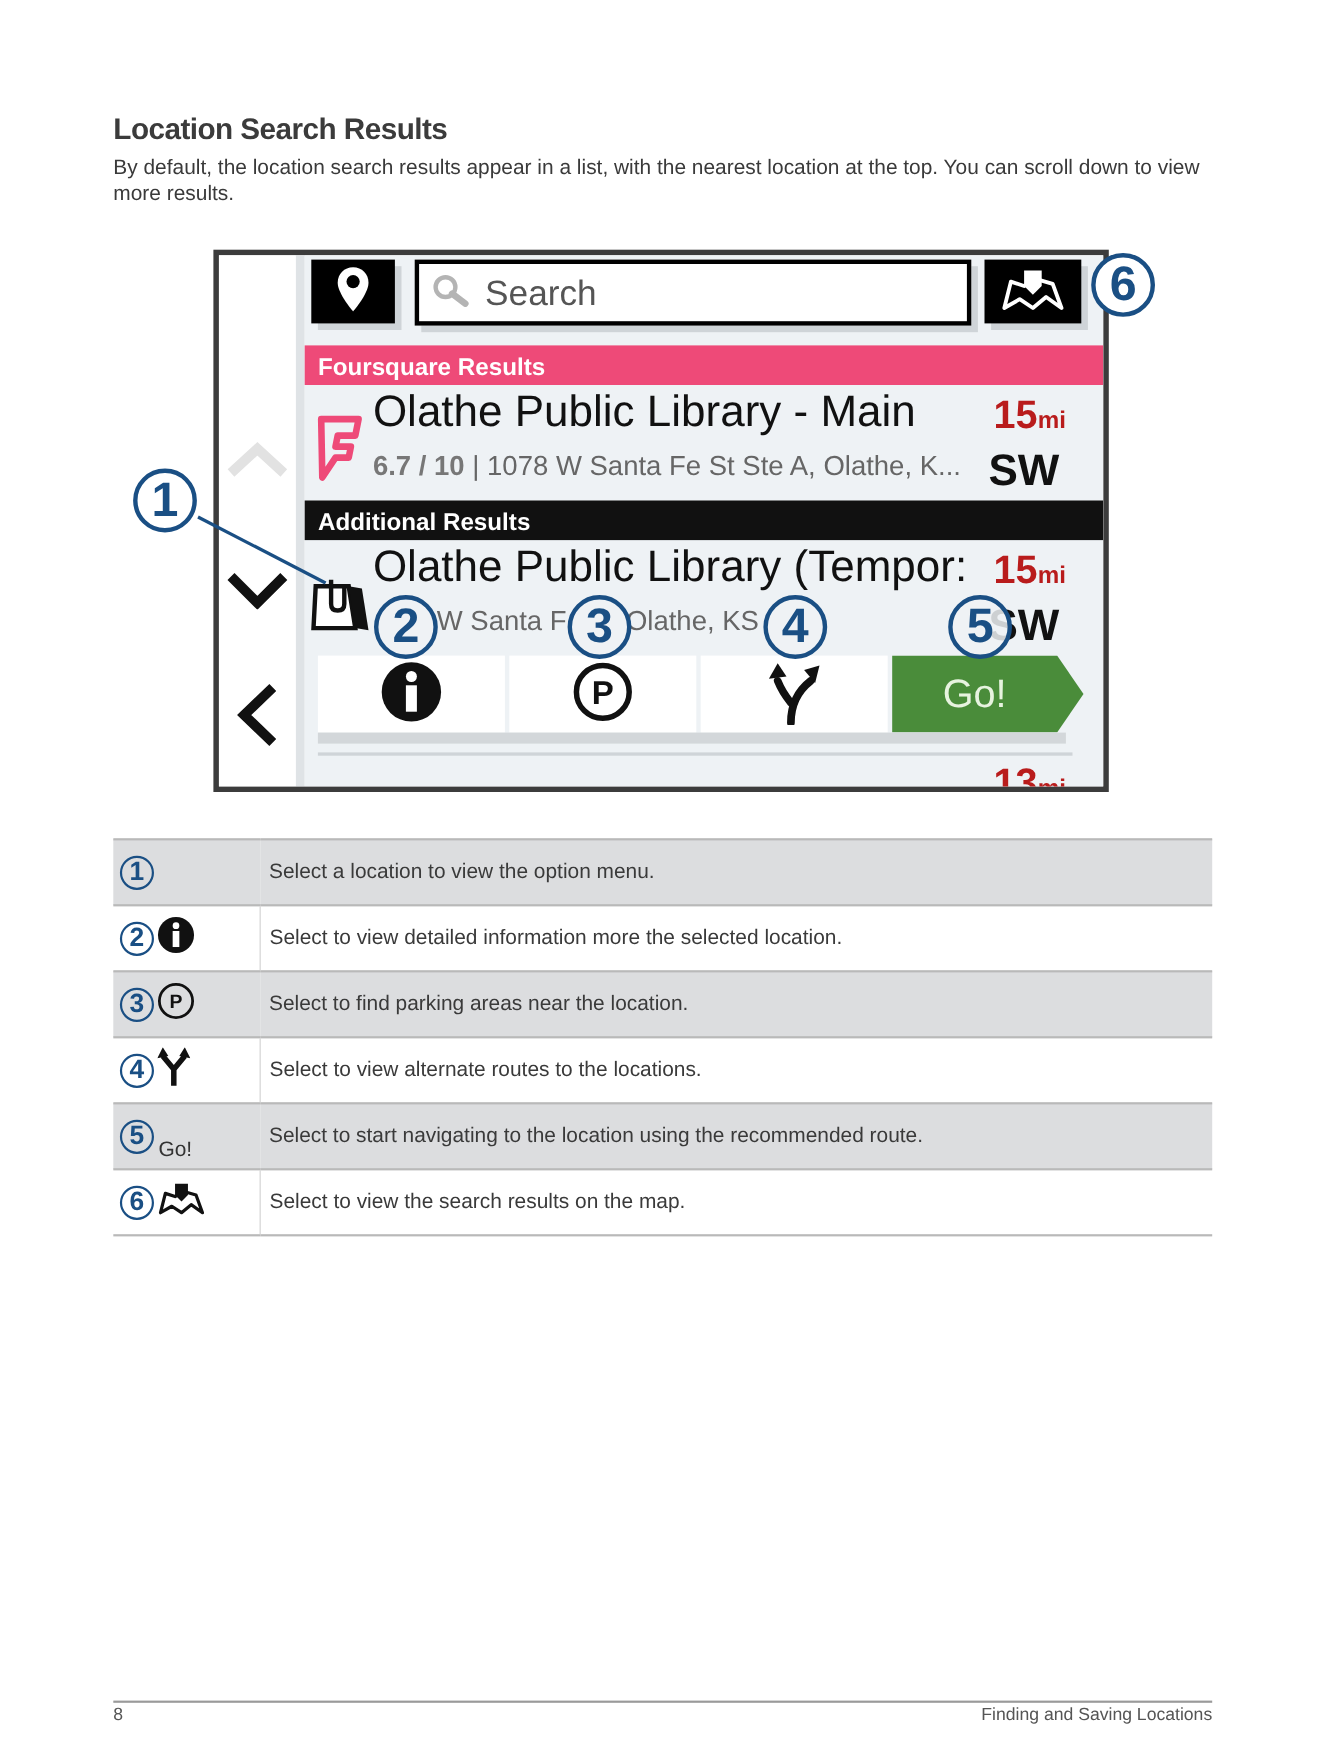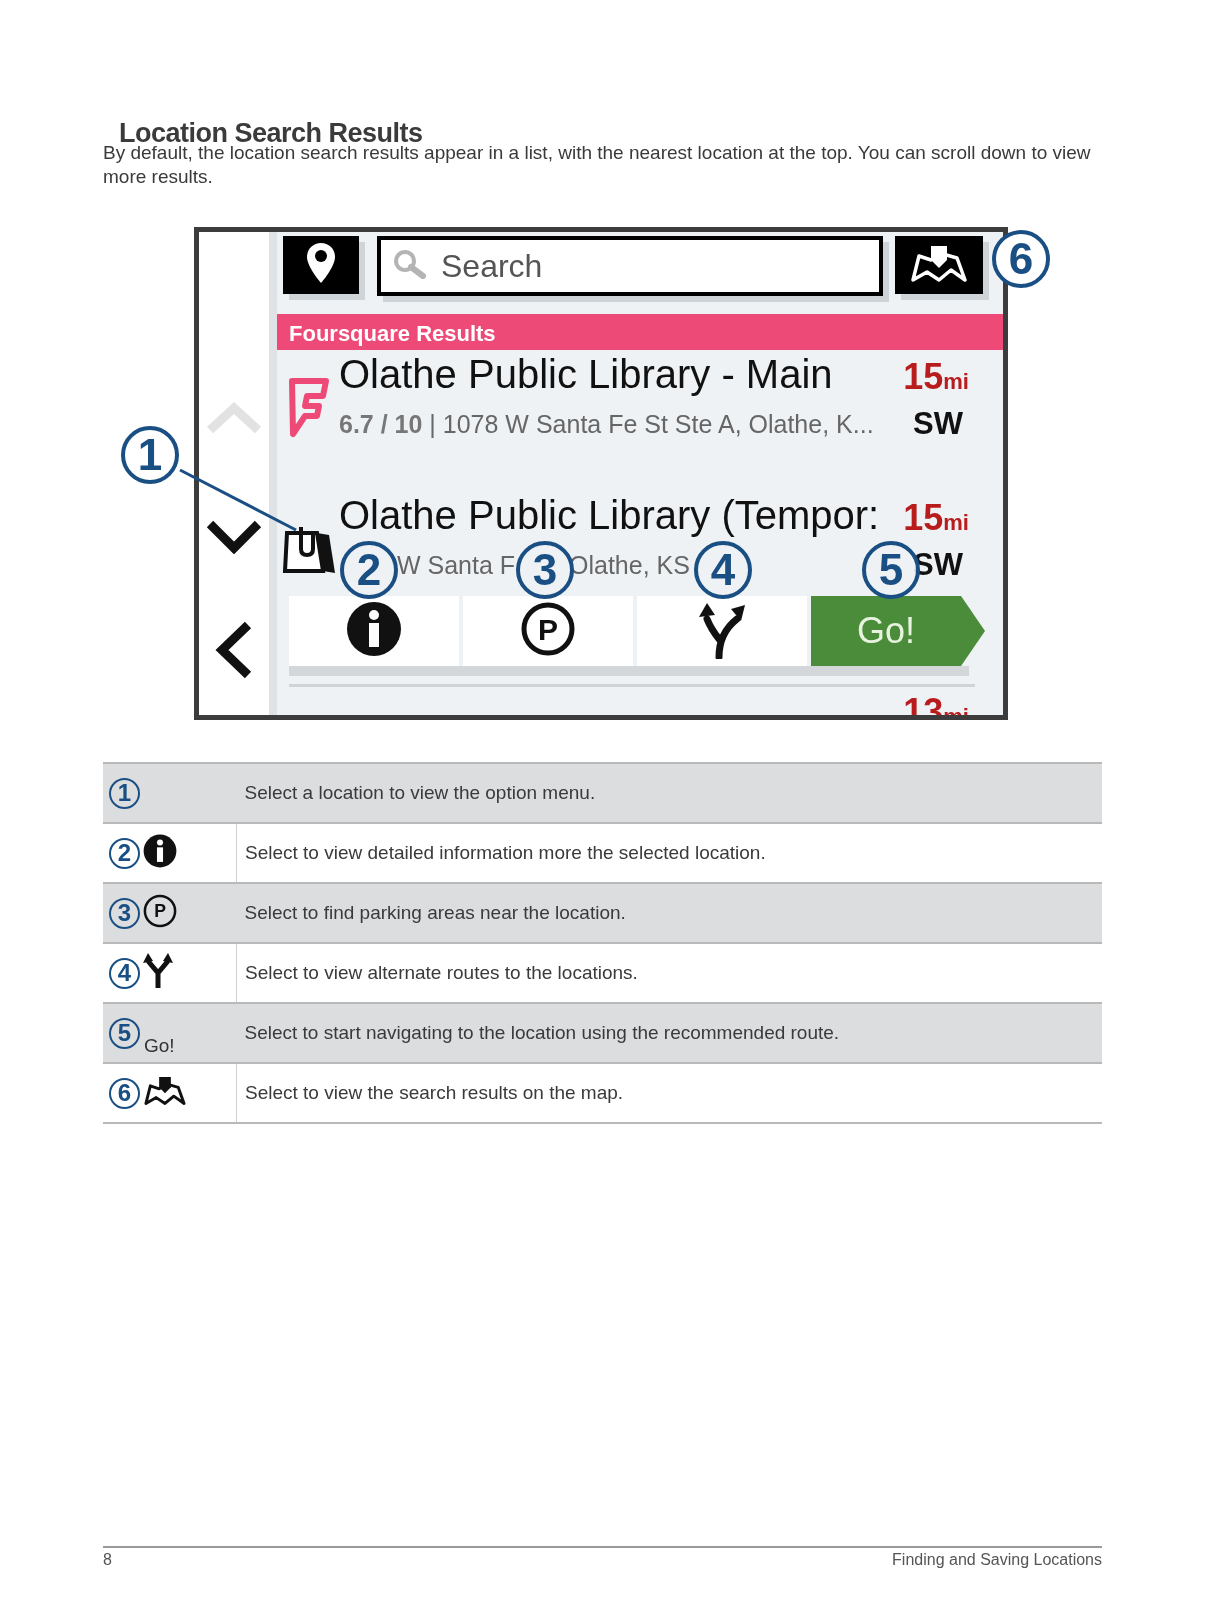--- a/index.html
+++ b/index.html
@@ -2,21 +2,21 @@
 <html><head>
 <meta charset="utf-8">
 <style>
   html, body { margin: 0; padding: 0; }
   body {
     width: 1210px; height: 1600px; background: #ffffff; position: relative;
     font-family: "Liberation Sans", sans-serif; color: #3a3a3a; overflow: hidden;
   }
   .page-title {
     position: absolute; left: 103px; top: 102px; font-size: 27px; font-weight: bold;
-    color: #3b3b3b; letter-spacing: -0.5px; margin: 16px;
+    color: #3b3b3b; letter-spacing: -0.5px; margin: 0;
   }
   .intro {
     position: absolute; left: 103px; top: 141px; width: 990px; font-size: 19px;
     line-height: 24px; color: #3a3a3a; margin: 0;
   }
 
   
   .device {
     position: absolute; left: 194px; top: 227px; width: 814px; height: 493px;
     border: 5px solid #3c3c3c; background: #ffffff; box-sizing: border-box; overflow: hidden;
@@ -35,21 +35,21 @@
   .section-hdr { position: absolute; left: 0; right: 0; height: 36px; font-size: 22px; font-weight: bold; color: #fff; padding-left: 12px; line-height: 40px; box-sizing: border-box; }
   .hdr-fsq { top: 82px; background: #ee4a78; }
   .hdr-add { top: 223px; background: #111; }
 
   .result { position: absolute; left: 0; right: 0; }
   .result .name { position: absolute; left: 62px; font-size: 40px; color: #111; white-space: nowrap; }
   .result .addr { position: absolute; left: 62px; font-size: 25px; color: #666; white-space: nowrap; }
   .result .addr b { color: #777; }
   .result .dist { position: absolute; right: 34px; font-size: 36px; font-weight: bold; color: #b91c1c; }
   .result .dist small { font-size: 22px; }
-  .result .dir { position: absolute; right: 40px; font-size: 31px; font-weight: bold; color: #111; text-align: center; }
+  .result .dir { position: absolute; right: 40px; font-size: 40px; font-weight: bold; color: #111; text-align: center; }
 
   .actions { position: absolute; left: 12px; top: 364px; width: 696px; height: 70px; }
   .act { position: absolute; top: 0; height: 70px; background: #fff; display:flex; align-items:center; justify-content:center; }
   .act-shadow { position: absolute; left: 12px; top: 434px; width: 680px; height: 10px; background: #d3d7da; }
   .go-btn { position: absolute; left: 522px; top: 0; width: 174px; height: 70px; }
   .go-btn .go-label { position: absolute; left: 0; top: 0; width: 150px; height: 70px; display:flex; align-items:center; justify-content:center; font-size: 36px; color: #e7f3df; }
 
   .list-sep { position: absolute; left: 12px; top: 452px; width: 686px; height: 3px; background: #cfd4d8; }
 
   .callout { position: absolute; width: 58px; height: 58px; border-radius: 50%; border: 4px solid #1a4f84; background: rgba(255,255,255,0.0); box-sizing: border-box; color: #1a4f84; font-size: 44px; font-weight: bold; display:flex; align-items:center; justify-content:center; font-family: "Liberation Sans", sans-serif; }
@@ -134,20 +134,21 @@
         <svg width="44" height="62" viewBox="0 0 44 62">
             <path d="M5 5 H39 L36 20 H20 L18 30 H32 L30 40 H18 L6 58 Z" fill="none" stroke="#ee4a78" stroke-width="6" stroke-linejoin="round"></path>
           </svg>
       </span>
       <span class="name" style="top:-2px;">Olathe Public Library - Main</span>
       <span class="addr" style="top:56px;"><b>6.7 / 10</b> <span>| 1078 W Santa Fe St Ste A, Olathe, K...</span></span>
       <span class="dist" style="top:2px;"><span>15</span><small>mi</small></span>
       <span class="dir" style="top:52px;">SW</span>
     </div>
 
+    <div class="section-hdr hdr-add">Additional Results</div>
 
     <div class="result" style="top:263px;height:100px;">
       <span style="position:absolute;left:4px;top:28px;">
         <svg width="58" height="56" viewBox="0 0 58 56">
             <path d="M6 10 L36 10 L42 48 L4 48 Z" fill="#fff" stroke="#111" stroke-width="4"></path>
             <path d="M36 10 L48 12 L54 50 L42 48" fill="#111"></path>
             <path d="M20 4 V26 Q20 32 26 32 Q32 32 32 26 V10" fill="none" stroke="#111" stroke-width="4"></path>
           </svg>
       </span>
       <span class="name" style="top:-2px;">Olathe Public Library (Tempor:</span>

